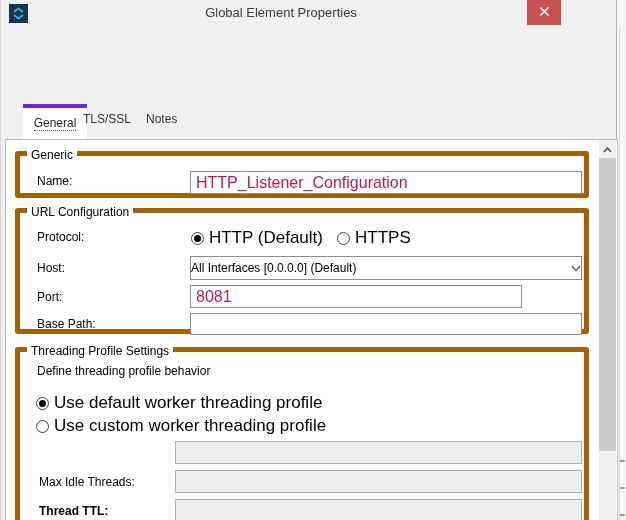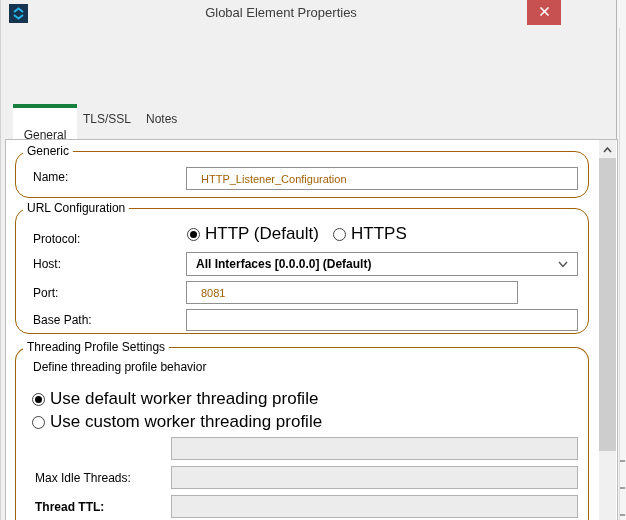--- a/index.html
+++ b/index.html
@@ -22,43 +22,43 @@
   .banner { position:absolute; left:4px; top:27px; width:608px; height:67px; background:#fff;
             border:1px solid #d6d6d6; border-bottom:1px solid #969696; overflow:hidden; }
   .swoosh1 { position:absolute; right:-40px; top:10px; width:230px; height:90px;
              background:#f0f4fb; border-radius:100% 0 0 0; }
   .swoosh2 { position:absolute; right:-30px; top:36px; width:190px; height:70px;
              background:#dde5f5; border-radius:100% 0 0 0; }
   .banner-title { position:absolute; left:7px; top:8px; font-size:13px; font-weight:bold; }
   .banner-sub { position:absolute; left:15px; top:34px; font-size:12px; color:#101010; }
 
   
-  .tab-active { position:absolute; left:12px; top:104px; width:64px; height:35px; background:#fff;
-                border-top:4px solid #15803d; text-align:center; padding-top:20px; cursor:default; }
+  .tab-active { position:absolute; left:22px; top:104px; width:64px; height:35px; background:#fff;
+                border-top:4px solid #6d28d9; text-align:center; padding-top:8px; cursor:default; }
   .tab-active span { border-bottom:1px dotted #555; color:#1e1e1e; }
   .tab { position:absolute; top:112px; font-size:12px; color:#333; cursor:pointer; }
   .tab-tls { left:82px; } .tab-notes { left:145px; }
 
   
   .content { position:absolute; left:4px; top:139px; width:613px; height:381px; background:#fff;
              border:1px solid #bcbcbc; border-bottom:none; overflow:hidden; }
 
-  .group { position:absolute; border:1px solid #a16207; border-radius:14px; }
+  .group { position:absolute; border:5px solid #a16207; border-radius:3px; }
   .legend { position:absolute; top:-8px; left:7px; background:#fff; padding:0 4px; font-size:12px; }
   .fs-generic { left:9px; top:11px; width:574px; height:47px; }
   .fs-url     { left:9px; top:68px; width:574px; height:126px; }
   .fs-thread  { left:9px; top:207px; width:574px; height:200px; border-bottom:none; }
 
   .lbl { position:absolute; font-size:12px; white-space:nowrap; }
-  .tbx { position:absolute; height:23px; border:1px solid #8f8f8f; background:#fff; font-size:11px;
-         padding:2px 14px; font-family:"Liberation Sans", sans-serif; color:#a16207; }
+  .tbx { position:absolute; height:23px; border:1px solid #8f8f8f; background:#fff; font-size:16px;
+         padding:2px 5px; font-family:"Liberation Sans", sans-serif; color:#be185d; }
   .tbx:disabled { background:#ececec; border-color:#b3b3b3; }
 
   .combo { position:absolute; height:24px; border:1px solid #8f8f8f; background:#fff;
-           display:flex; align-items:center; padding:0 9px; cursor:pointer;font-weight:bold; }
+           display:flex; align-items:center; padding:0 0; cursor:pointer; }
   .combo .txt { flex:1; font-size:12px; }
 
   .radio-row { position:absolute; display:flex; align-items:center; gap:14px; }
   .radio-item { display:flex; align-items:center; cursor:pointer; }
   .radio { width:13px; height:13px; border:1px solid #424242; border-radius:50%; background:#fff;
            position:relative; margin-right:5px; flex:0 0 13px; }
   .radio.sel::after { content:""; position:absolute; left:2px; top:2px; width:7px; height:7px;
                       background:#000; border-radius:50%; }
   .radio-lbl { font-size:17px; }
 
@@ -111,21 +111,21 @@
 
     <div class="group fs-generic">
       <span class="legend">Generic</span>
       <span class="lbl" style="left:17px; top:18px;">Name:</span>
       <input class="tbx" style="left: 170px; top: 15px; width: 392px;" value="HTTP_Listener_Configuration">
     </div>
 
     <div class="group fs-url">
       <span class="legend">URL Configuration</span>
 
-      <span class="lbl" style="left:17px; top:23px;">Protocol:</span>
+      <span class="lbl" style="left:17px; top:17px;">Protocol:</span>
       <div class="radio-row" style="left:171px; top:15px;">
         <span class="radio-item">
           <span class="radio sel"></span>
           <span class="radio-lbl">HTTP (Default)</span>
         </span>
         <span class="radio-item">
           <span class="radio"></span>
           <span class="radio-lbl">HTTPS</span>
         </span>
       </div>

